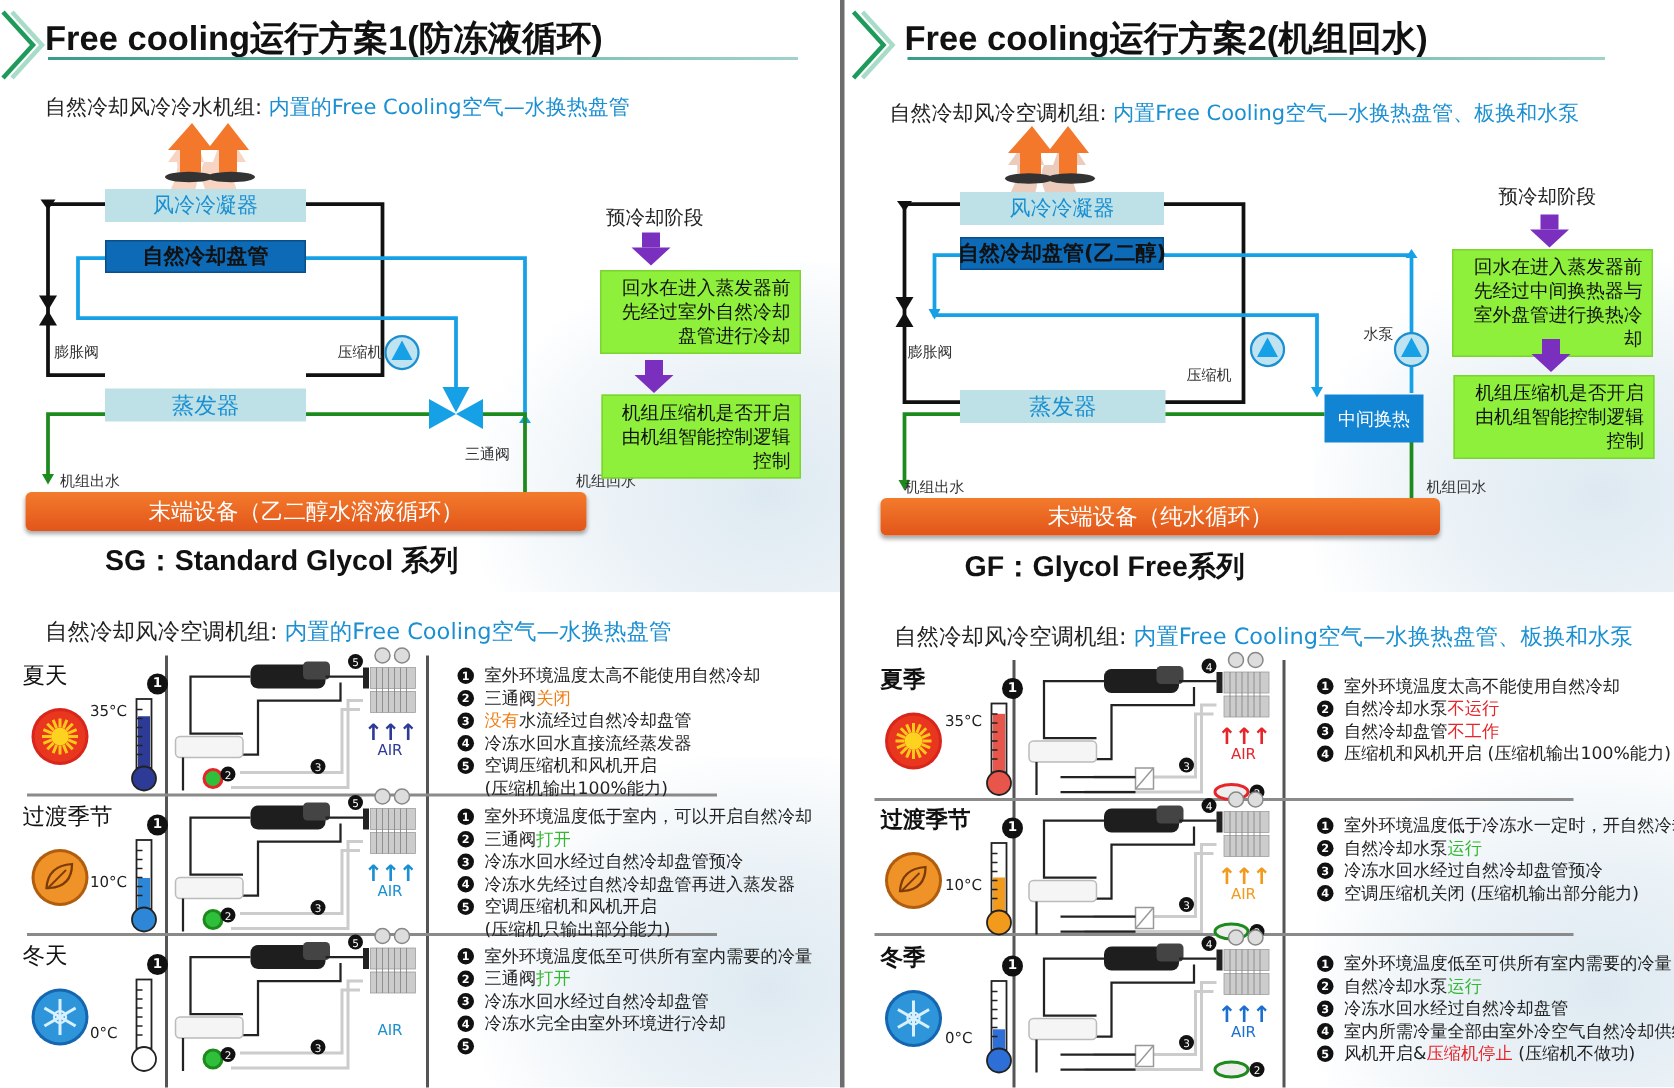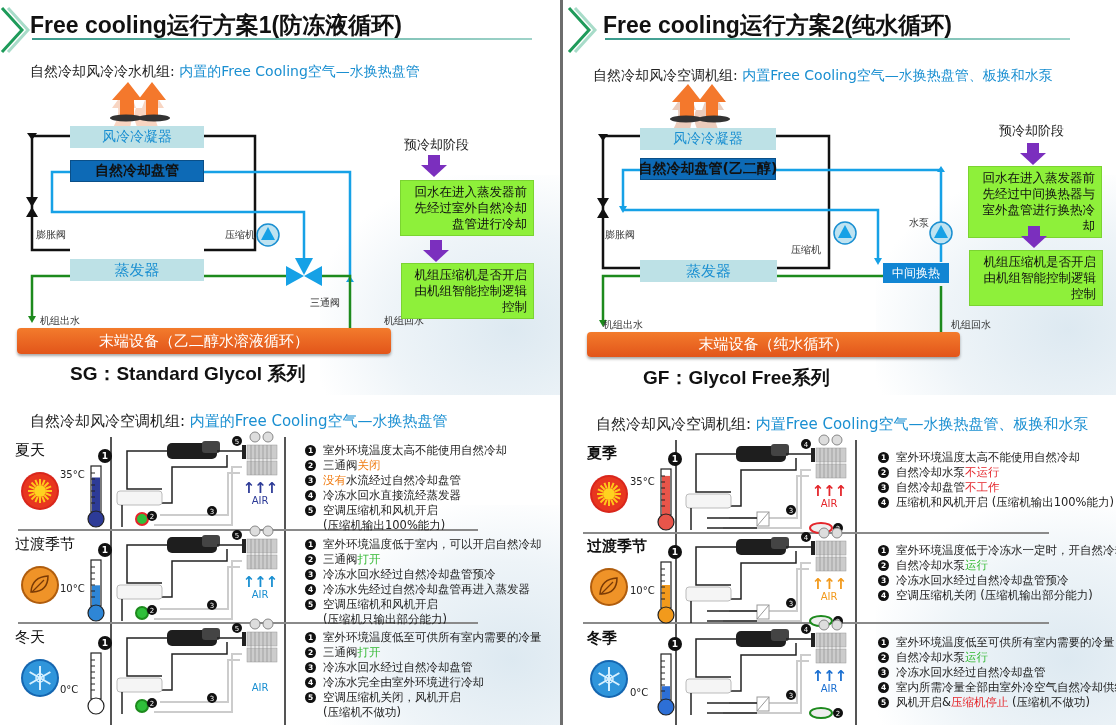--- a/index.html
+++ b/index.html
@@ -116,21 +116,21 @@
     </div>
   <div class="gbox" style="left:401px;top:263px;width:133px;">机组压缩机是否开启由机组智能控制逻辑控制</div>
 </div>
 
 <div class="panel" style="left:563px;top:0;width:553px;height:395px;">
   <div class="wm"></div>
   <svg width="40" height="70">
     <polyline points="6,8 26,30 6,52" fill="none" stroke="#1e9b5a" stroke-width="3"></polyline>
     <polyline points="12,8 32,30 12,52" fill="none" stroke="#a8dcc9" stroke-width="3"></polyline>
   </svg>
-  <div class="abs title" style="left:40px;top:10px;">Free cooling运行方案2(纯水循环)</div>
+  <div class="abs title" style="left:40px;top:10px;">Free cooling运行方案2(机组回水)</div>
   <div class="title-line" style="left:42px;top:38px;width:465px;"></div>
   <div class="abs subtitle" style="left:30px;top:67px;">
     <span>自然冷却风冷空调机组: </span><span class="hl">内置Free Cooling空气—水换热盘管、板换和水泵</span>
   </div>
 
   <svg width="553" height="395">
     <g>
       <path d="M102,142 Q117,122 115,110 L109,110 L125,88 L133,110 L127,110 Q132,122 122,142 Z" fill="#e3b79f" opacity="0.7"></path>
       <path d="M142,142 Q127,122 133,110 L139,110 L147,88 L161,110 L153,110 Q149,122 162,142 Z" fill="#e3b79f" opacity="0.7"></path>
       <path d="M117,117 L117,102 L109,102 L125,84 L139,102 L131,102 L131,117 Z" fill="#f4782c"></path>
@@ -161,21 +161,21 @@
     <polyline points="77,276 40,276 40,322" fill="none" stroke="#1d8a1d" stroke-width="2.5"></polyline>
     <polygon points="36,320 44,320 40,327" fill="#1d8a1d"></polygon>
     <polyline points="320,276 212,276" fill="none" stroke="#1d8a1d" stroke-width="2.5"></polyline>
     <polygon points="212,272 212,280 205,276" fill="#1d8a1d"></polygon>
     <polyline points="378,286 378,332" fill="none" stroke="#1d8a1d" stroke-width="2.5"></polyline>
   </svg>
 
   <div class="box cond" style="left:77px;top:128px;width:136px;height:22px;">风冷冷凝器</div>
   <div class="box coil" style="left:77px;top:158px;width:136px;height:22px;">自然冷却盘管(乙二醇)</div>
   <div class="box evap" style="left:77px;top:260px;width:137px;height:22px;">蒸发器</div>
-  <div class="box hx" style="left:320px;top:263px;width:66px;height:20px;">中间换热</div>
+  <div class="box hx" style="left:320px;top:263px;width:66px;height:32px;">中间换热</div>
   <div class="lbl" style="left:42px;top:228px;">膨胀阀</div>
   <div class="lbl" style="left:228px;top:243px;">压缩机</div>
   <div class="lbl" style="left:346px;top:216px;">水泵</div>
   <div class="lbl" style="left:40px;top:318px;">机组出水</div>
   <div class="lbl" style="left:388px;top:318px;">机组回水</div>
   <div class="box terminal" style="left:24px;top:332px;width:373px;height:25px;">末端设备（纯水循环）</div>
   <div class="abs series" style="left:80px;top:365px;">GF：Glycol Free系列</div>
 
   <div class="stage" style="left:436px;top:122px;">预冷却阶段</div>
   <div class="parrow" style="left:470px;top:143px;">
@@ -455,21 +455,20 @@
           <div class="step">
             <span class="num">3</span>
             <span><span>冷冻水回水经过自然冷却盘管</span></span>
           </div>
           <div class="step">
             <span class="num">4</span>
             <span><span>冷冻水完全由室外环境进行冷却</span></span>
           </div>
           <div class="step">
             <span class="num">5</span>
-            <span><span>空调压缩机关闭，风机开启</span><br><span>(压缩机不做功)</span></span>
           </div>
         </div>
       </div>
     </div>
 </div>
 
 <div class="panel" style="left:563px;top:395px;width:553px;height:330px;">
   <div class="wm"></div>
   <div class="abs subtitle" style="left:33px;top:20px;font-size:15px;">
     <span>自然冷却风冷空调机组: </span><span class="hl">内置Free Cooling空气—水换热盘管、板换和水泵</span>

